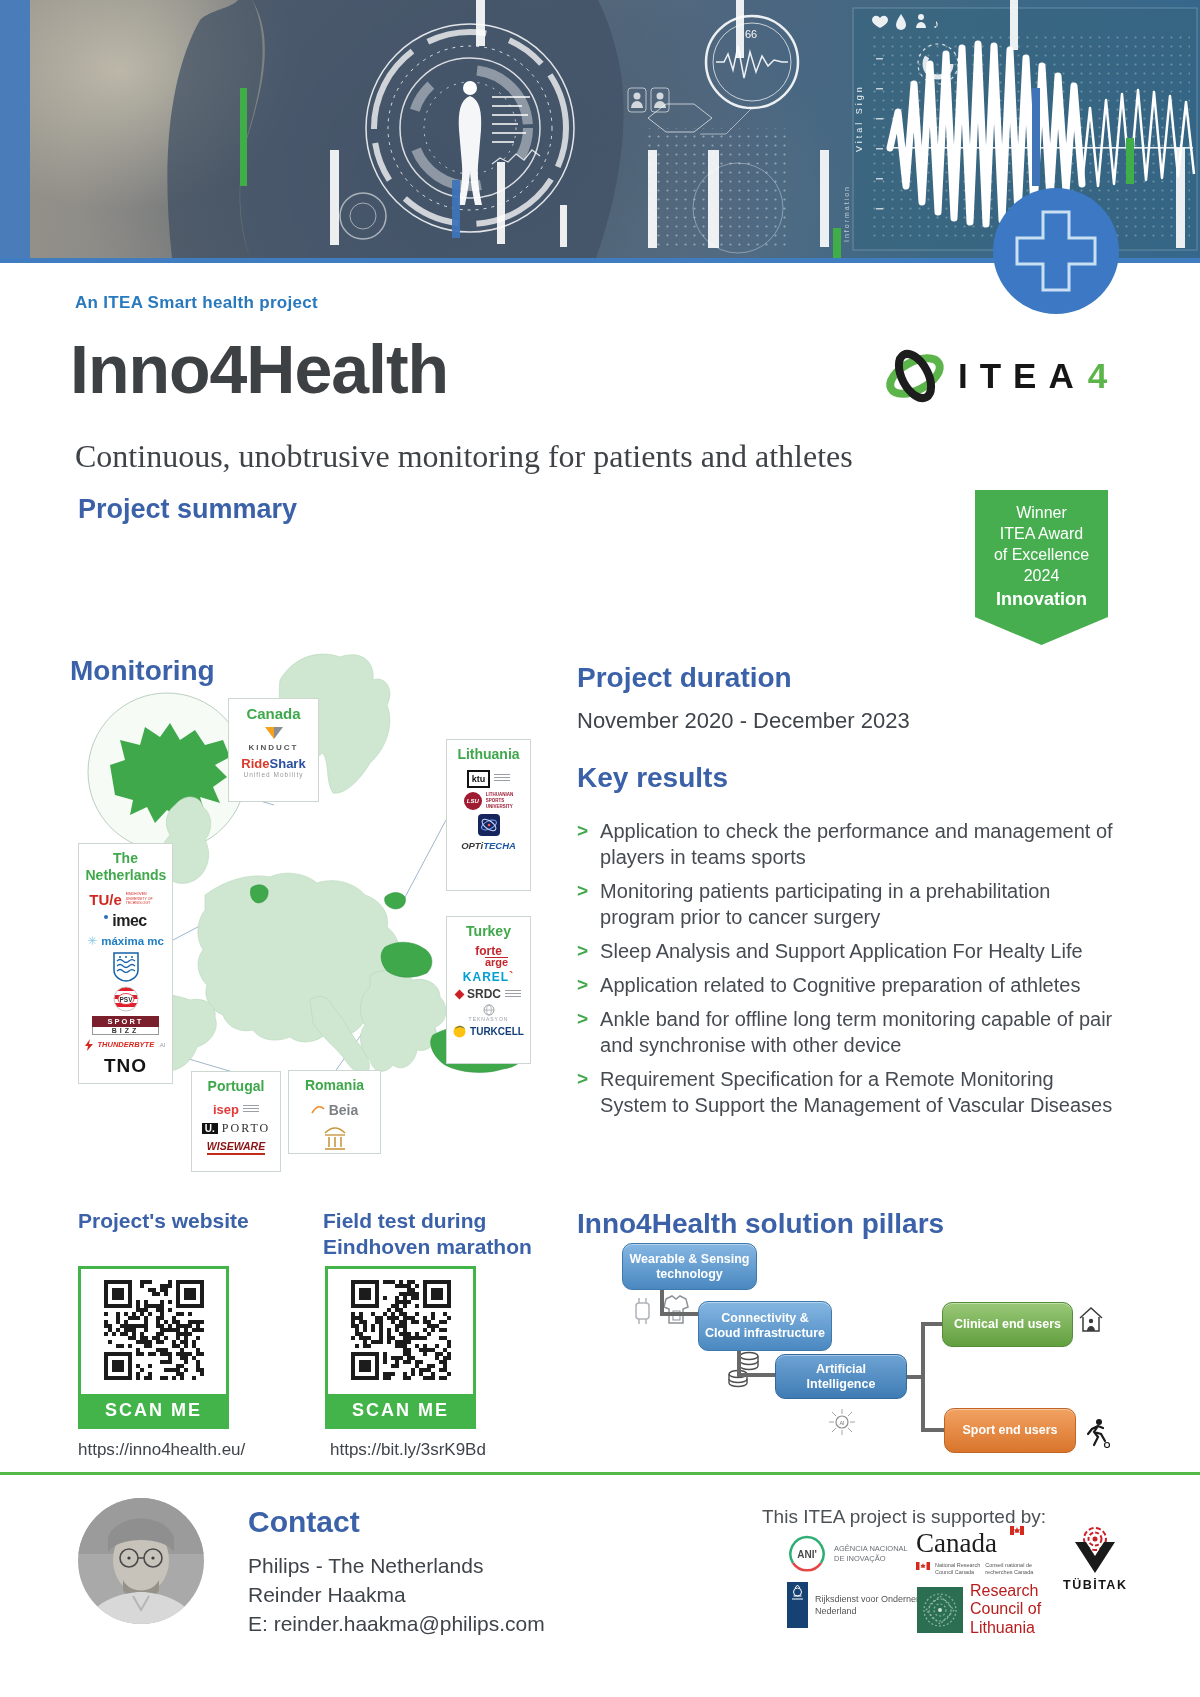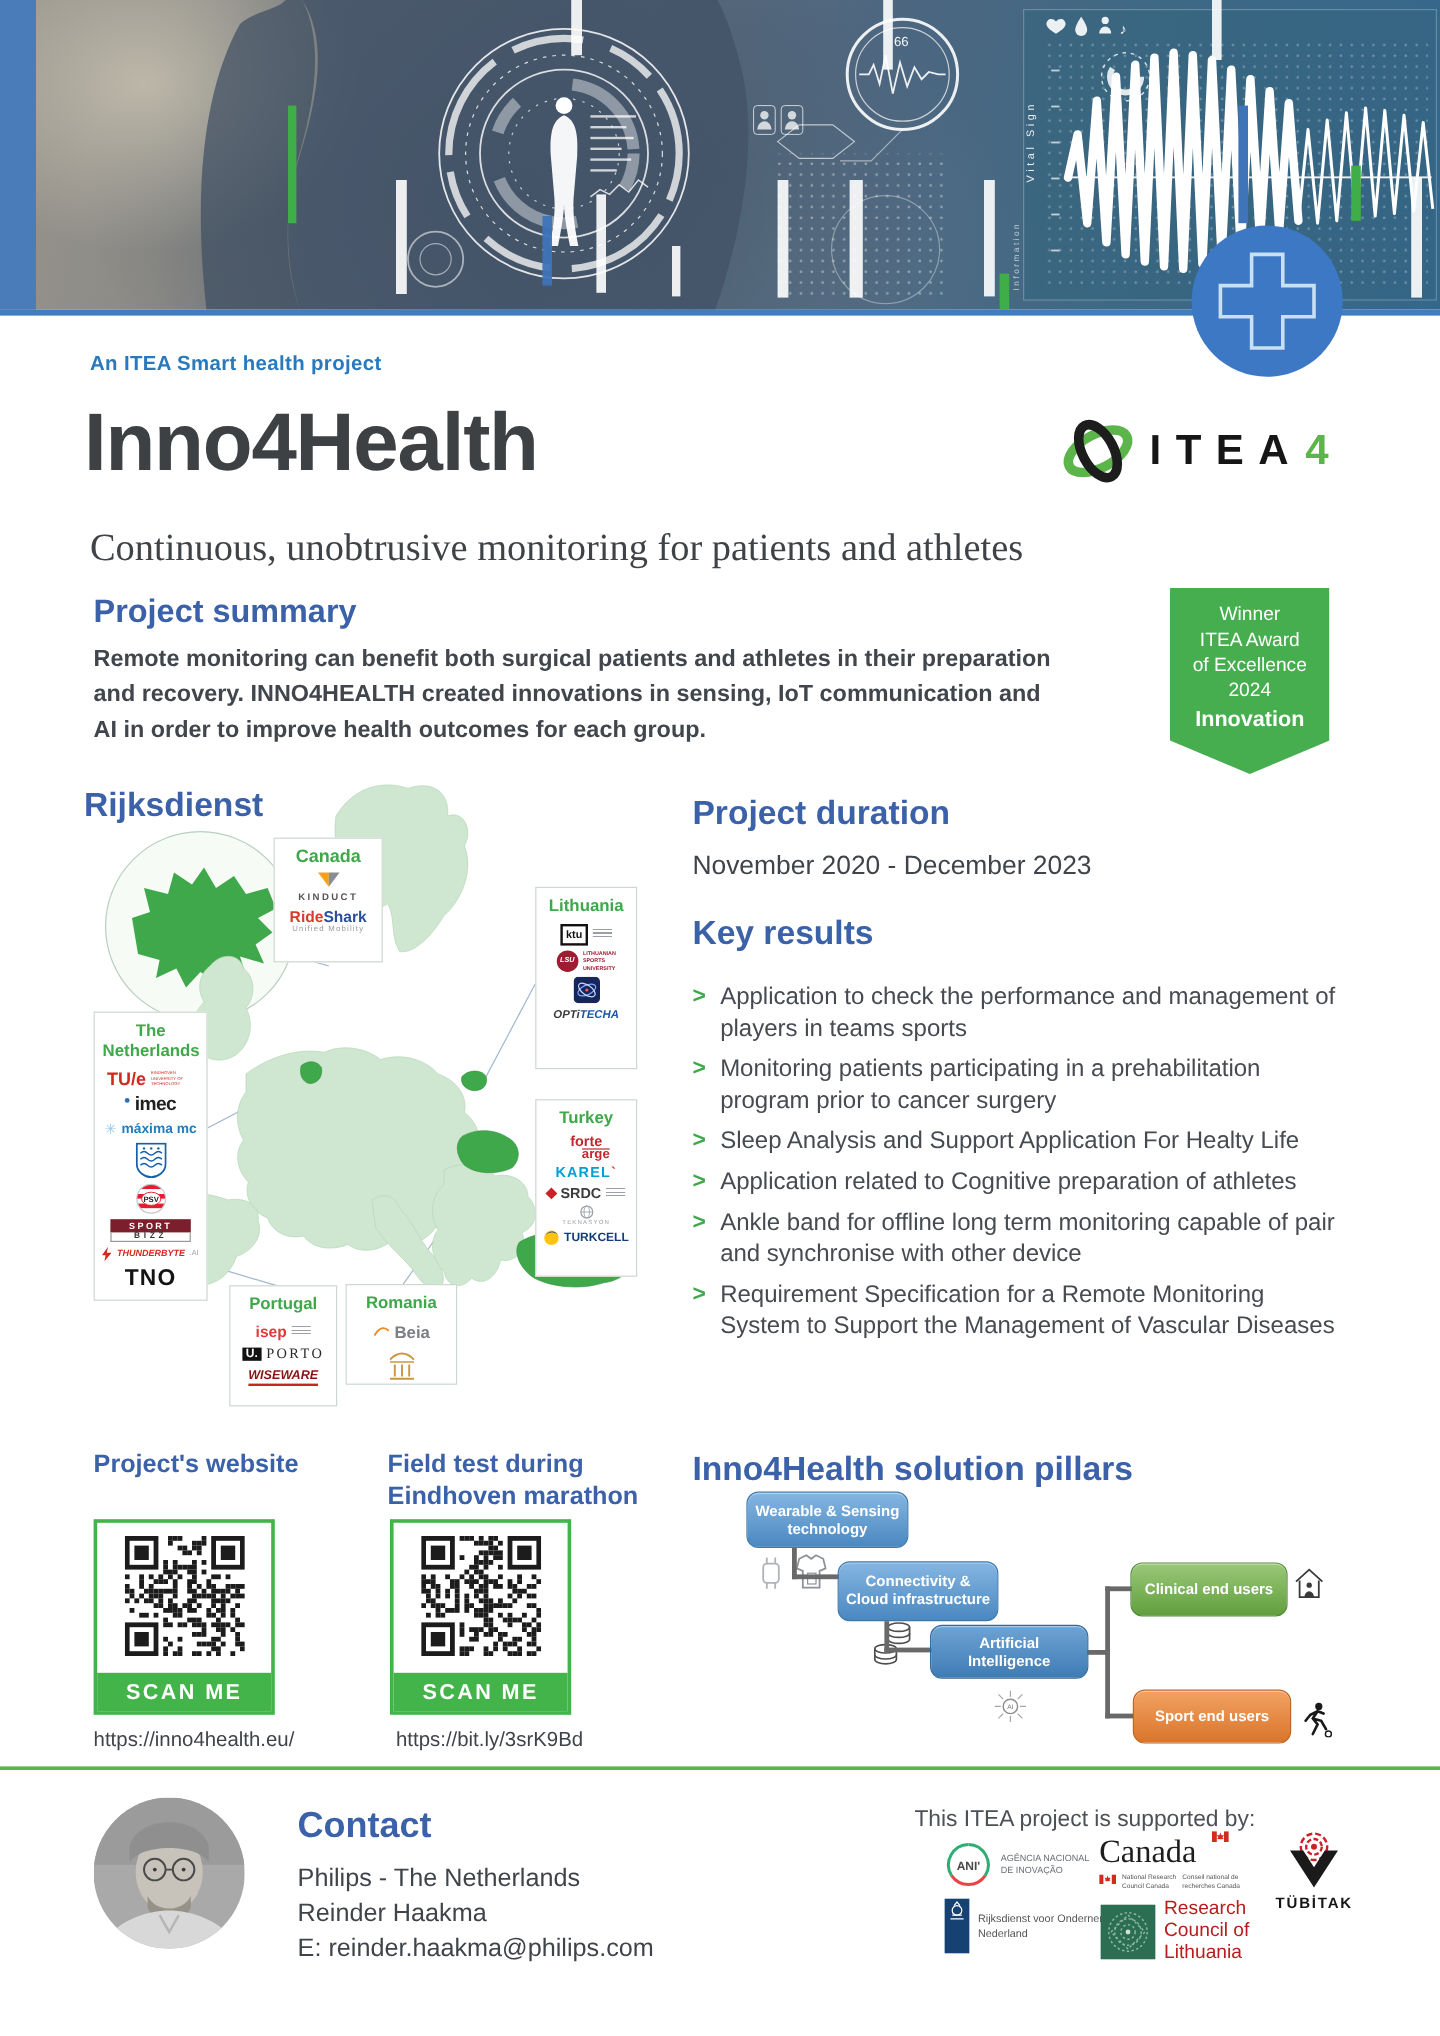--- a/index.html
+++ b/index.html
@@ -194,31 +194,30 @@
     <svg width="66" height="66" viewBox="0 0 66 66">
       <ellipse cx="33" cy="33" rx="27" ry="14" fill="none" stroke="#5cb54a" stroke-width="8" transform="rotate(-28 33 33)"></ellipse>
       <ellipse cx="33" cy="33" rx="24" ry="13" fill="none" stroke="#1d1d1d" stroke-width="8" transform="rotate(62 33 33)"></ellipse>
     </svg>
     <span class="itea-word">ITEA</span>
     <span class="itea-num">4</span>
   </div>
   <div class="abs subtitle">Continuous, unobtrusive monitoring for patients and athletes</div>
 
   <div class="abs sum-h sec-h">Project summary</div>
-  <div class="abs sum-b">Remote monitoring can benefit both surgical patients and athletes in their preparation and recovery. INNO4HEALTH created innovations in sensing, IoT communication and AI in order to improve health outcomes for each group.</div>
 
   <div class="abs badge">
     <div>Winner</div>
     <div>ITEA Award</div>
     <div>of Excellence</div>
     <div>2024</div>
     <div class="hl">Innovation</div>
   </div>
 
-  <div class="abs cons-h sec-h">Rijksdienst</div>
+  <div class="abs cons-h sec-h">Monitoring</div>
 
   <svg class="abs" style="left:55px;top:645px" width="480" height="545" viewBox="0 0 480 545">
     <g stroke="#9fb6ce" stroke-width="1">
       <line x1="219" y1="160" x2="150" y2="140"></line>
         <line x1="118" y1="295" x2="200" y2="252"></line>
       <line x1="391" y1="175" x2="348" y2="256"></line>
         <line x1="391" y1="350" x2="436" y2="398"></line>
       <line x1="279" y1="428" x2="352" y2="325"></line>
         <line x1="181" y1="428" x2="80" y2="398"></line>
     </g>

